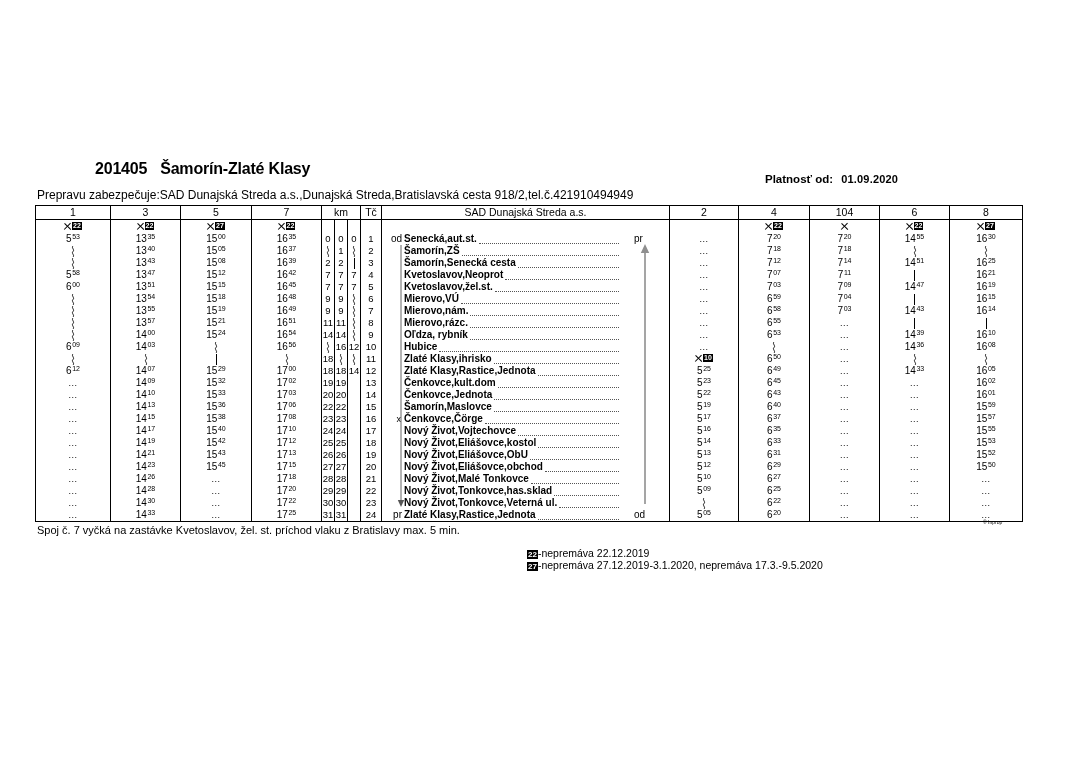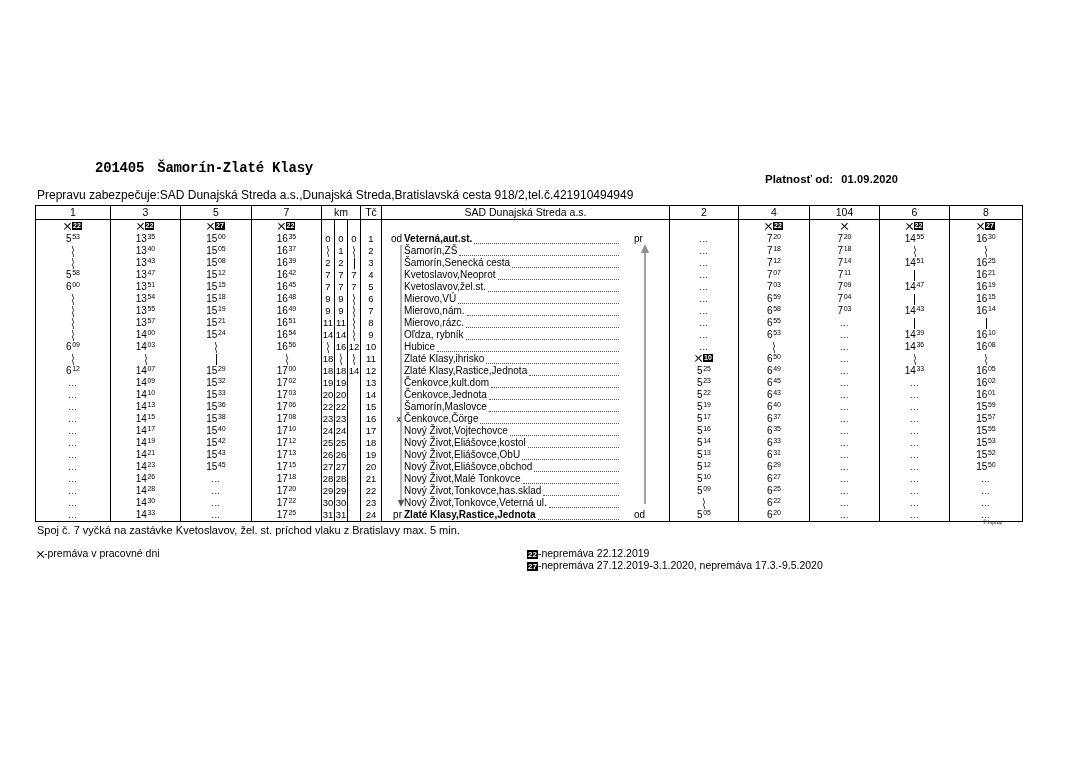--- a/index.html
+++ b/index.html
@@ -1,20 +1,20 @@
 <!DOCTYPE html>
 <html><head>
 <meta charset="utf-8">
 <style>
   html,body { margin:0; padding:0; background:#fff; }
   .page { position:relative; width:1080px; height:763px; background:#ffffff;
           font-family:"Liberation Sans", sans-serif; color:#000; overflow:hidden; }
 
   
-  .title { position:absolute; left:95px; top:160px; font-size:14px; font-weight:bold; letter-spacing:-0.2px; white-space:nowrap;font-family:Liberation Mono, monospace; }
+  .title { position:absolute; left:95px; top:160px; font-size:16px; font-weight:bold; letter-spacing:-0.2px; white-space:nowrap; }
   .title .num { margin-right:13px; }
   .validity { position:absolute; left:765px; top:173px; display:flex; align-items:flex-start; gap:8px; white-space:nowrap; }
   .validity .lbl { font-size:11.5px; font-weight:bold; }
   .validity .date { font-size:11px; font-weight:bold; letter-spacing:0.2px; }
   .provider { position:absolute; left:37px; top:188px; font-size:12px; white-space:nowrap; }
 
   
   .tt-wrap { position:absolute; left:35px; top:205px; width:987px; height:316px; }
   table.tt { border-collapse:collapse; table-layout:fixed; width:987px; border:1px solid #000; }
   .tt th, .tt td { padding:0; margin:0; height:12px; line-height:12px; text-align:center;
@@ -37,21 +37,21 @@
        width:1.3px; height:8.5px; background:#000; }
   .hx::before { transform:rotate(45deg); }
   .hx::after  { transform:rotate(-45deg); }
   .fbox { display:inline-block; background:#000; color:#fff; font-size:7px; font-weight:bold;
           line-height:8px; height:8px; padding:0 1px; vertical-align:0.5px; }
   .sym { display:inline-flex; align-items:center; gap:1px; }
 
   
   td.station { text-align:left; position:relative; }
   .strow { display:flex; align-items:center; height:12px; padding-left:22px; padding-right:50px; }
-  .sname { font-size:10px; }
+  .sname { font-size:10px;font-weight:bold; }
   .sname.bold { font-weight:bold; }
   .leader { flex:1; border-bottom:1px dotted #555; height:8px; margin-left:2px; min-width:4px; }
   .spre { position:absolute; left:0; top:0; width:20px; text-align:right; font-size:10px; line-height:12px; }
   .spre.xmark { width:21px; left:-2px; font-size:9px; }
   .ssuf { position:absolute; left:252px; top:0; font-size:10px; line-height:12px; }
 
   .overlay { position:absolute; left:0; top:0; pointer-events:none; }
 
   
   .note1 { position:absolute; left:37px; top:524px; font-size:11px; white-space:nowrap; }
@@ -154,21 +154,21 @@
             <td><span class="t"><span class="h">5</span><span class="m">53</span></span></td>
             <td class="bl"><span class="t"><span class="h">13</span><span class="m">35</span></span></td>
             <td class="bl"><span class="t"><span class="h">15</span><span class="m">00</span></span></td>
             <td class="bl"><span class="t"><span class="h">16</span><span class="m">35</span></span></td>
             <td class="bl"><span class="kmv">0</span></td>
             <td class="bl"><span class="kmv">0</span></td>
             <td class="bl"><span class="kmv">0</span></td>
             <td class="bl"><span class="kmv">1</span></td>
             <td class="bl station">
               <div class="strow">
-                <span class="sname bold">Veterná,aut.st.</span>
+                <span class="sname bold">Senecká,aut.st.</span>
                 <div class="leader"></div>
               </div>
               <span class="spre">od</span>
               <span class="ssuf">pr</span>
             </td>
             <td class="bl"><span class="dots">...</span></td>
             <td class="bl"><span class="t"><span class="h">7</span><span class="m">20</span></span></td>
             <td class="bl"><span class="t"><span class="h">7</span><span class="m">20</span></span></td>
             <td class="bl"><span class="t"><span class="h">14</span><span class="m">55</span></span></td>
             <td class="bl"><span class="t"><span class="h">16</span><span class="m">30</span></span></td>
@@ -718,21 +718,20 @@
       <line x1="366" y1="40" x2="366" y2="296" stroke="#555" stroke-width="0.9"></line>
       <polygon points="362.8,295 369.2,295 366,302" fill="#555"></polygon>
       <line x1="610" y1="47" x2="610" y2="299" stroke="#8f8f8f" stroke-width="1.6"></line>
       <polygon points="605.8,48 614.2,48 610,39" fill="#8f8f8f"></polygon>
     </svg>
   </div>
 
   <div class="note1">Spoj č. 7 vyčká na zastávke Kvetoslavov, žel. st. príchod vlaku z Bratislavy max. 5 min.</div>
 
   <div class="fnl">
-    <div class="fn-line"><span class="hx"></span><span>-premáva v pracovné dni</span></div>
   </div>
 
   <div class="fnr">
     <div class="fn-line"><span class="fbox fnb">22</span><span>-nepremáva 22.12.2019</span></div>
     <div class="fn-line"><span class="fbox fnb">27</span><span>-nepremáva 27.12.2019-3.1.2020, nepremáva 17.3.-9.5.2020</span></div>
   </div>
 
   <div class="copy">© Inprop</div>
 </div>
 

